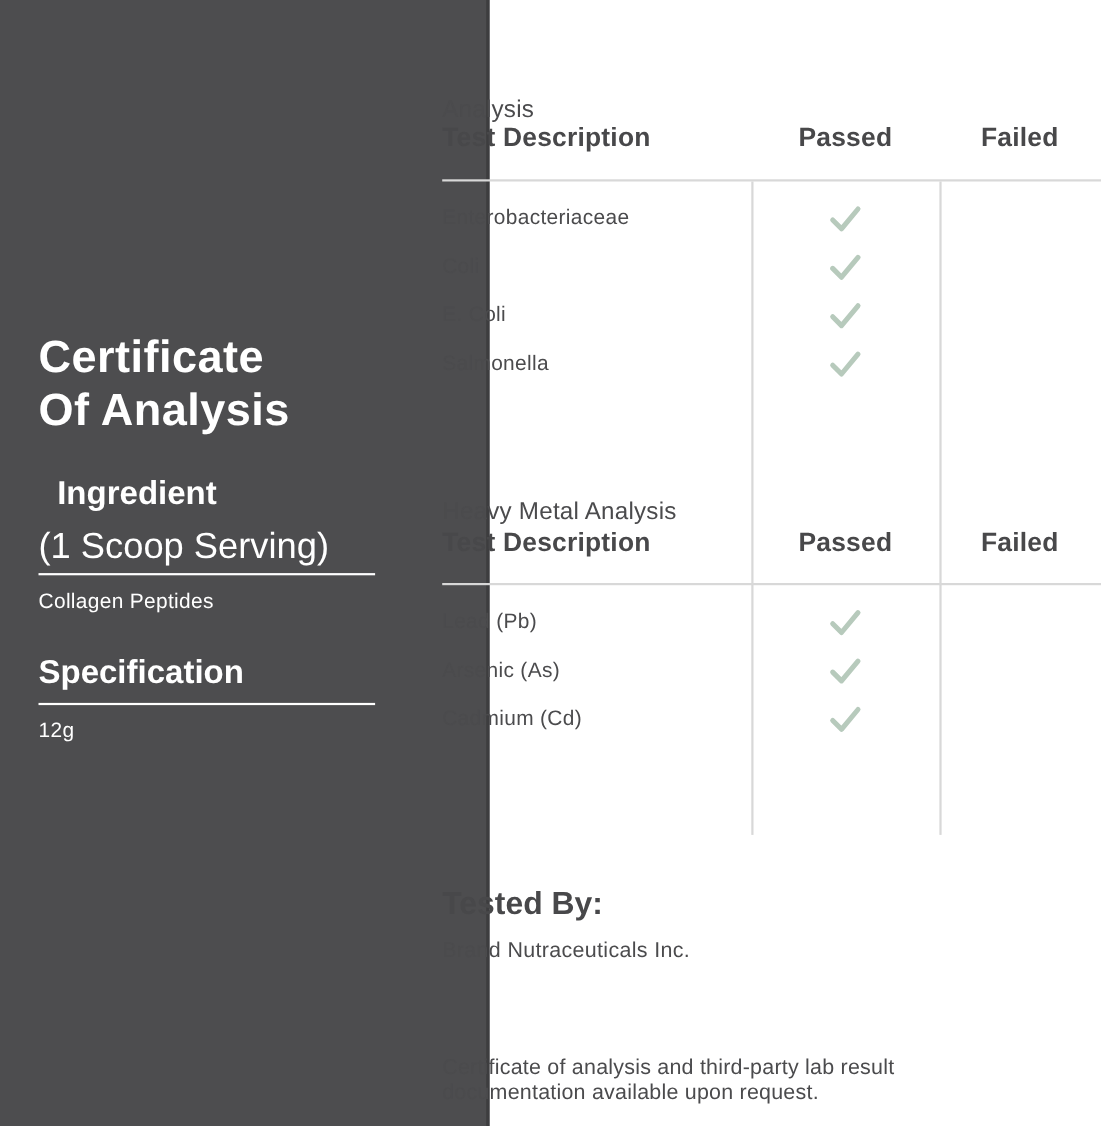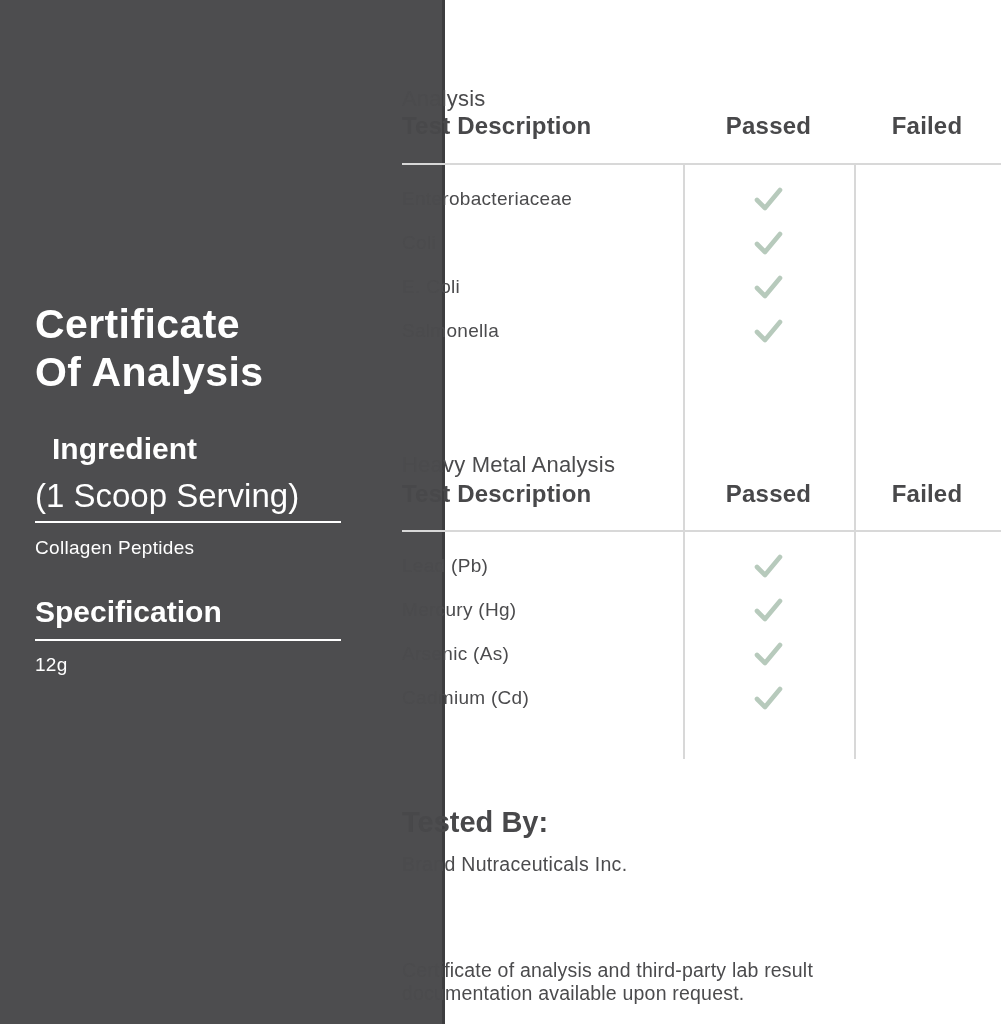--- a/index.html
+++ b/index.html
@@ -276,31 +276,20 @@
       <div class="cell-mark">
         <svg class="check-icon" width="31" height="27" viewBox="0 0 31 27">
             <path d="M4 14 L12 22 L27 4"></path>
           </svg>
       </div>
       <div class="cell-mark">
         
       </div>
     </div>
 
-    <div class="table-row">
-      <div class="cell-test">Mercury (Hg)</div>
-      <div class="cell-mark">
-        <svg class="check-icon" width="31" height="27" viewBox="0 0 31 27">
-            <path d="M4 14 L12 22 L27 4"></path>
-          </svg>
-      </div>
-      <div class="cell-mark">
-        
-      </div>
-    </div>
 
     <div class="table-row">
       <div class="cell-test">Arsenic (As)</div>
       <div class="cell-mark">
         <svg class="check-icon" width="31" height="27" viewBox="0 0 31 27">
             <path d="M4 14 L12 22 L27 4"></path>
           </svg>
       </div>
       <div class="cell-mark">
         

